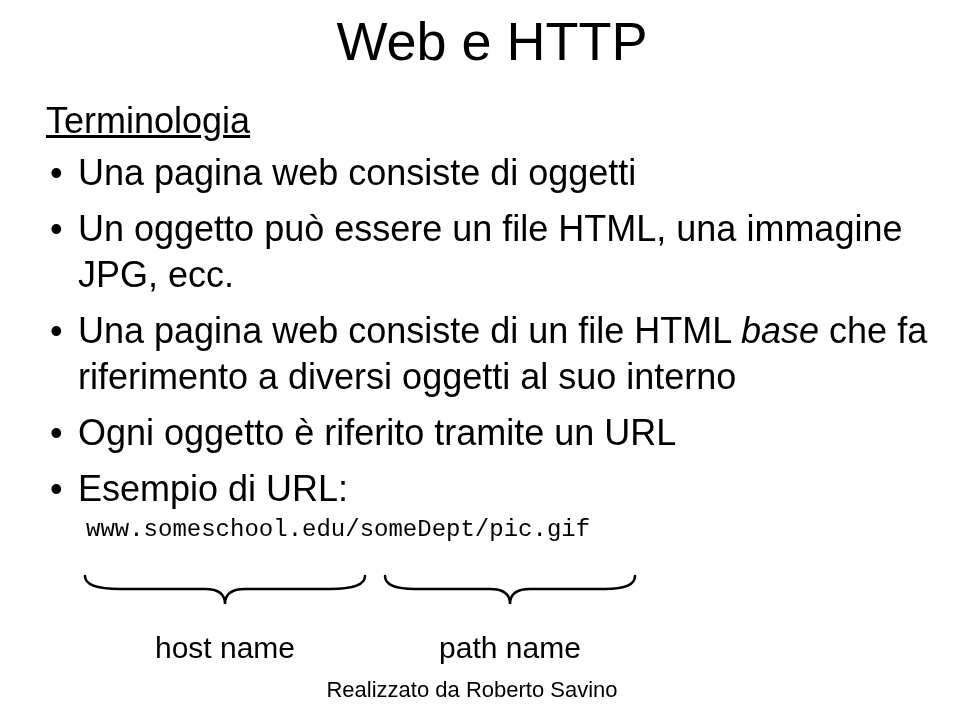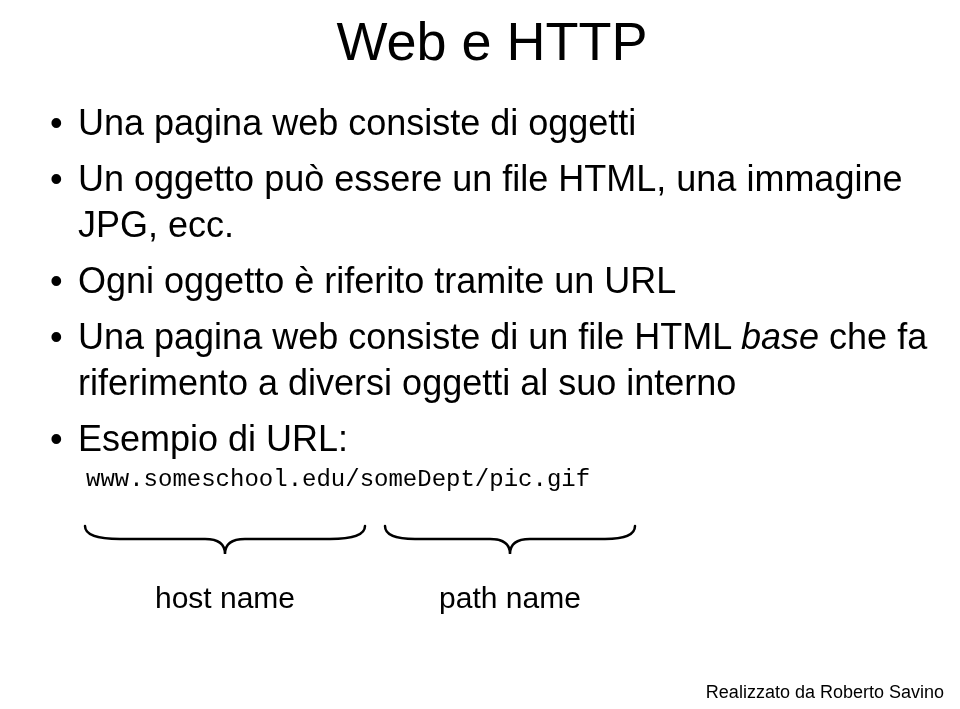--- a/index.html
+++ b/index.html
@@ -81,45 +81,46 @@
     font-family: "Comic Sans MS", "Comic Sans", cursive, sans-serif;
     font-size: 30px;
     color: #000000;
     text-align: center;
   }
   .footer {
     position: absolute;
     bottom: 6px;
     left: 0;
     right: 16px;
-    text-align: right;
-    font-size: 18px;
+    text-align: center;
+    font-size: 22px;
     color: #000000;
   }
 </style>
 </head>
 <body>
 
 <div class="slide">
 
   <h1 class="title">Web e HTTP</h1>
 
+  <div class="section-head">Terminologia</div>
 
   <ul class="bullets">
     <li>
       <span>Una pagina web consiste di oggetti</span>
     </li>
     <li>
       <span>Un oggetto può essere un file HTML, una immagine JPG, ecc.</span>
     </li>
     <li>
-      <span>Ogni oggetto è riferito tramite un URL</span>
+      <span>Una pagina web consiste di un file HTML </span><span class="italic">base</span><span> che fa riferimento a diversi oggetti al suo interno</span>
     </li>
     <li>
-      <span>Una pagina web consiste di un file HTML </span><span class="italic">base</span><span> che fa riferimento a diversi oggetti al suo interno</span>
+      <span>Ogni oggetto è riferito tramite un URL</span>
     </li>
     <li>
       <span>Esempio di URL:</span>
       <span class="url-example">www.someschool.edu/someDept/pic.gif</span>
     </li>
   </ul>
 
   <div class="brace-row">
 
     <div class="brace" style="left:0px; width:290px;">

